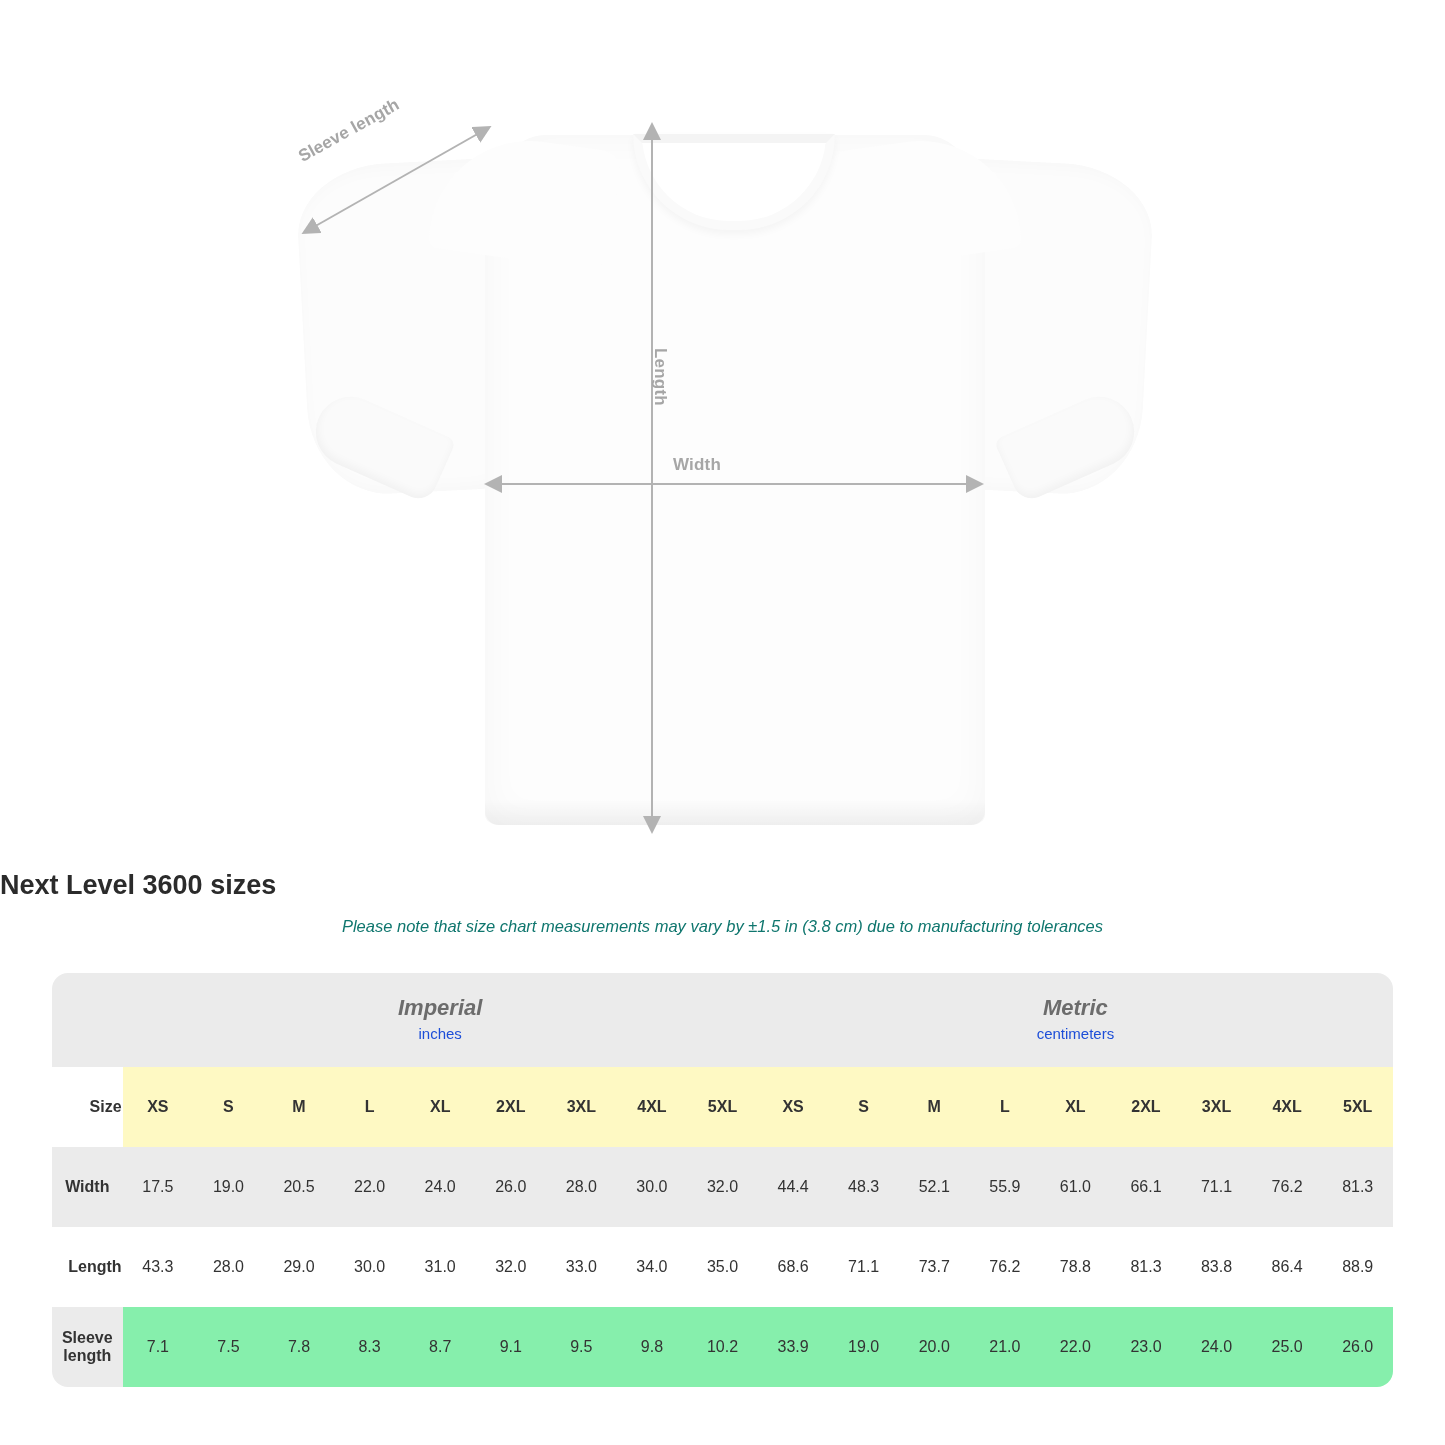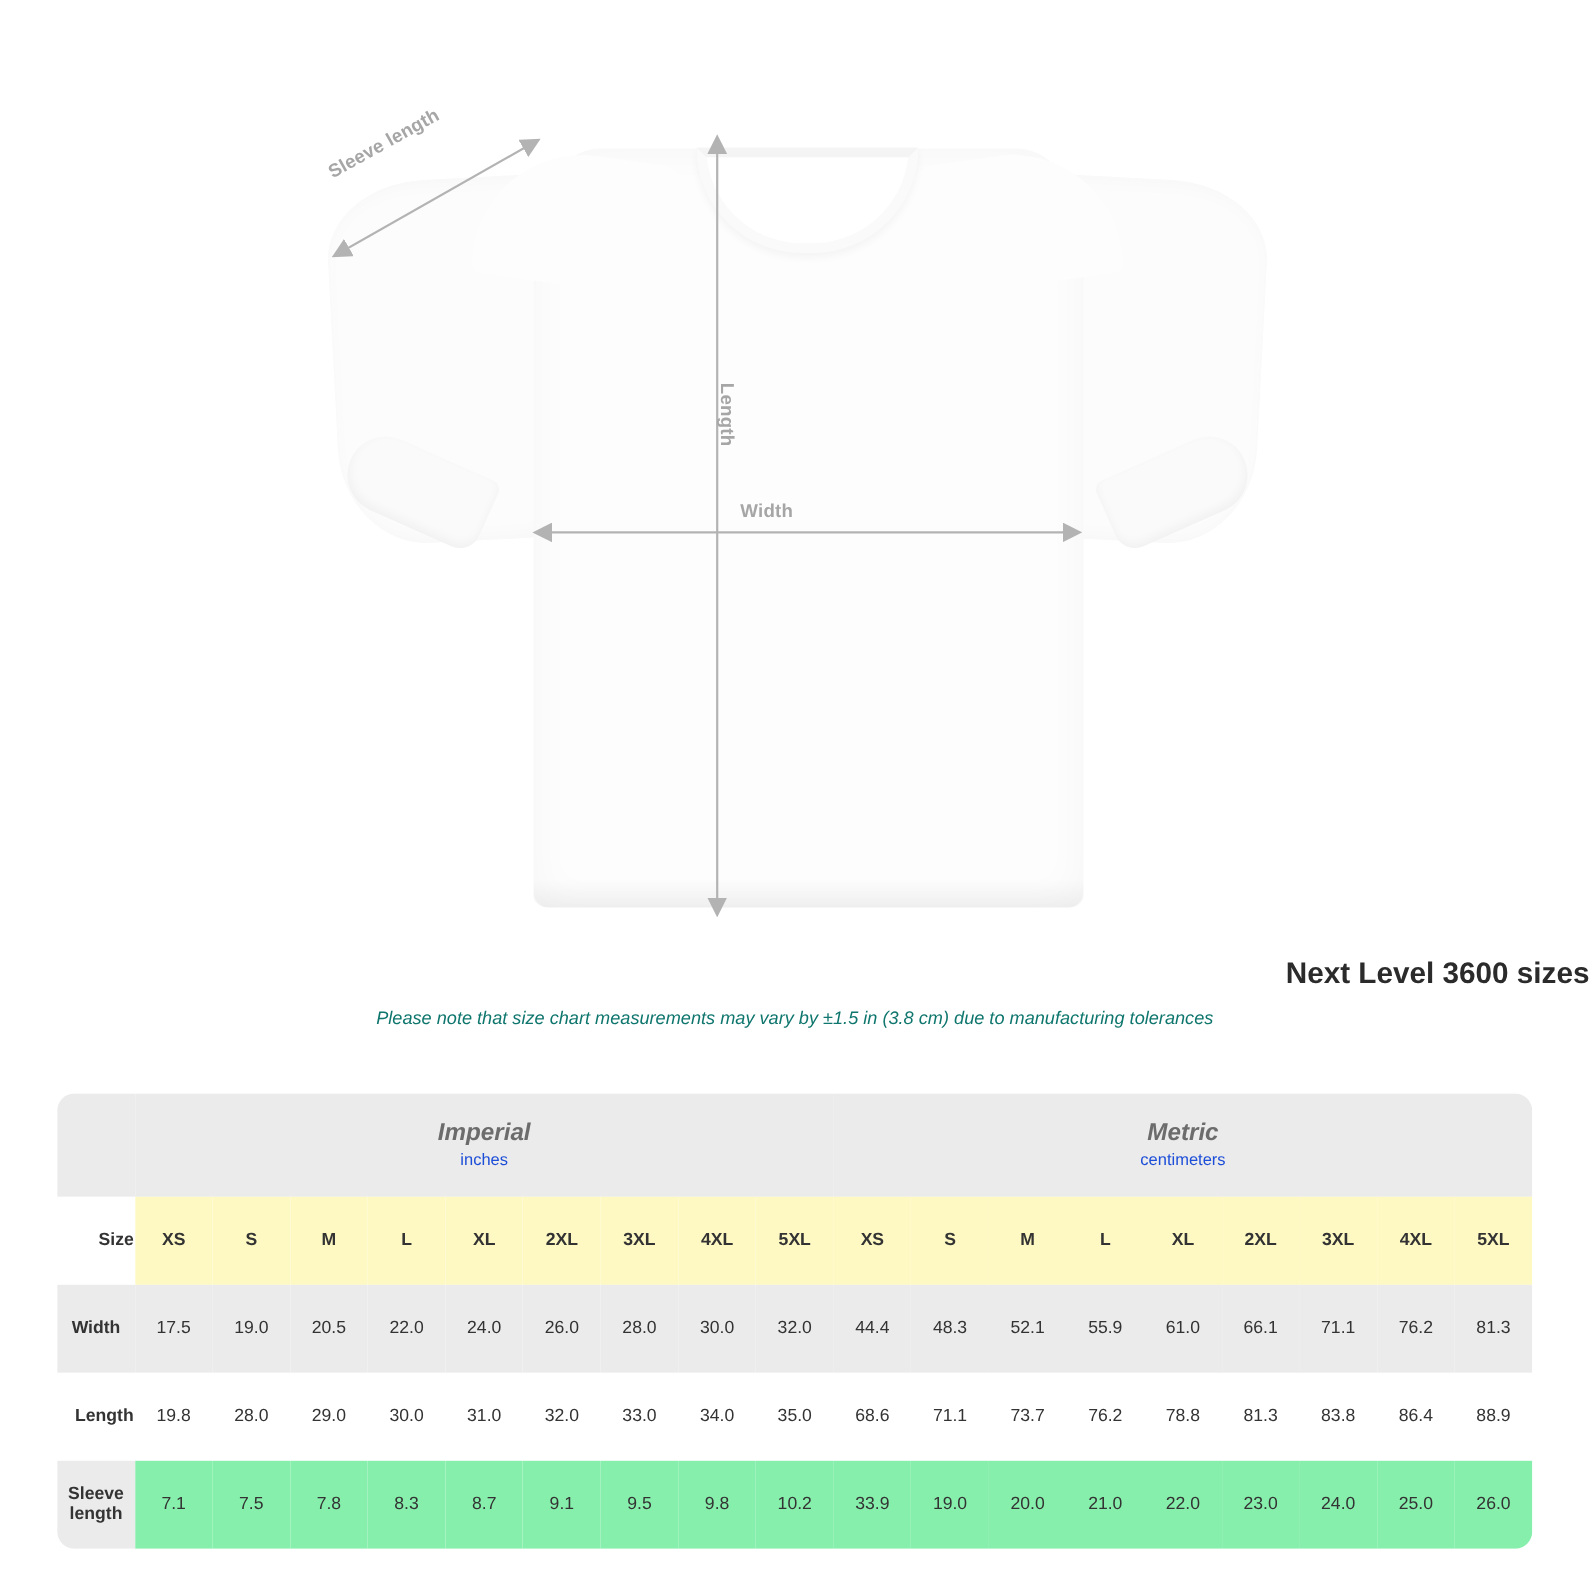--- a/index.html
+++ b/index.html
@@ -155,37 +155,37 @@
   .svg-overlay {
     position: absolute;
     left: 0; top: 0;
     width: 1445px;
     height: 860px;
     pointer-events: none;
   }
 
   
   .title {
-    text-align: right;
+    text-align: left;
     font-size: 27px;
     font-weight: bold;
     color: #2b2b2b;
     margin: 10px 0 0 0;
   }
   .subtitle {
     text-align: center;
     font-size: 16.5px;
     font-style: italic;
     color: #0f766e;
     margin: 16px 0 0 0;
   }
 
   
   .table-wrap {
-    margin: 58px 52px 0 52px;
+    margin: 37px 52px 0 52px;
     border-radius: 16px;
     overflow: hidden;
   }
   table.size-chart {
     width: 1341px;
     border-collapse: collapse;
     table-layout: fixed;
   }
   table.size-chart td, table.size-chart th {
     text-align: center;
@@ -323,21 +323,21 @@
       <td class="val">55.9</td>
       <td class="val">61.0</td>
       <td class="val">66.1</td>
       <td class="val">71.1</td>
       <td class="val">76.2</td>
       <td class="val">81.3</td>
     </tr>
 
     <tr class="r-length">
       <td class="row-head lbl-col">Length</td>
-      <td class="val">19.8</td>
+      <td class="val">43.3</td>
       <td class="val">28.0</td>
       <td class="val">29.0</td>
       <td class="val">30.0</td>
       <td class="val">31.0</td>
       <td class="val">32.0</td>
       <td class="val">33.0</td>
       <td class="val">34.0</td>
       <td class="val">35.0</td>
       <td class="val">68.6</td>
       <td class="val">71.1</td>

